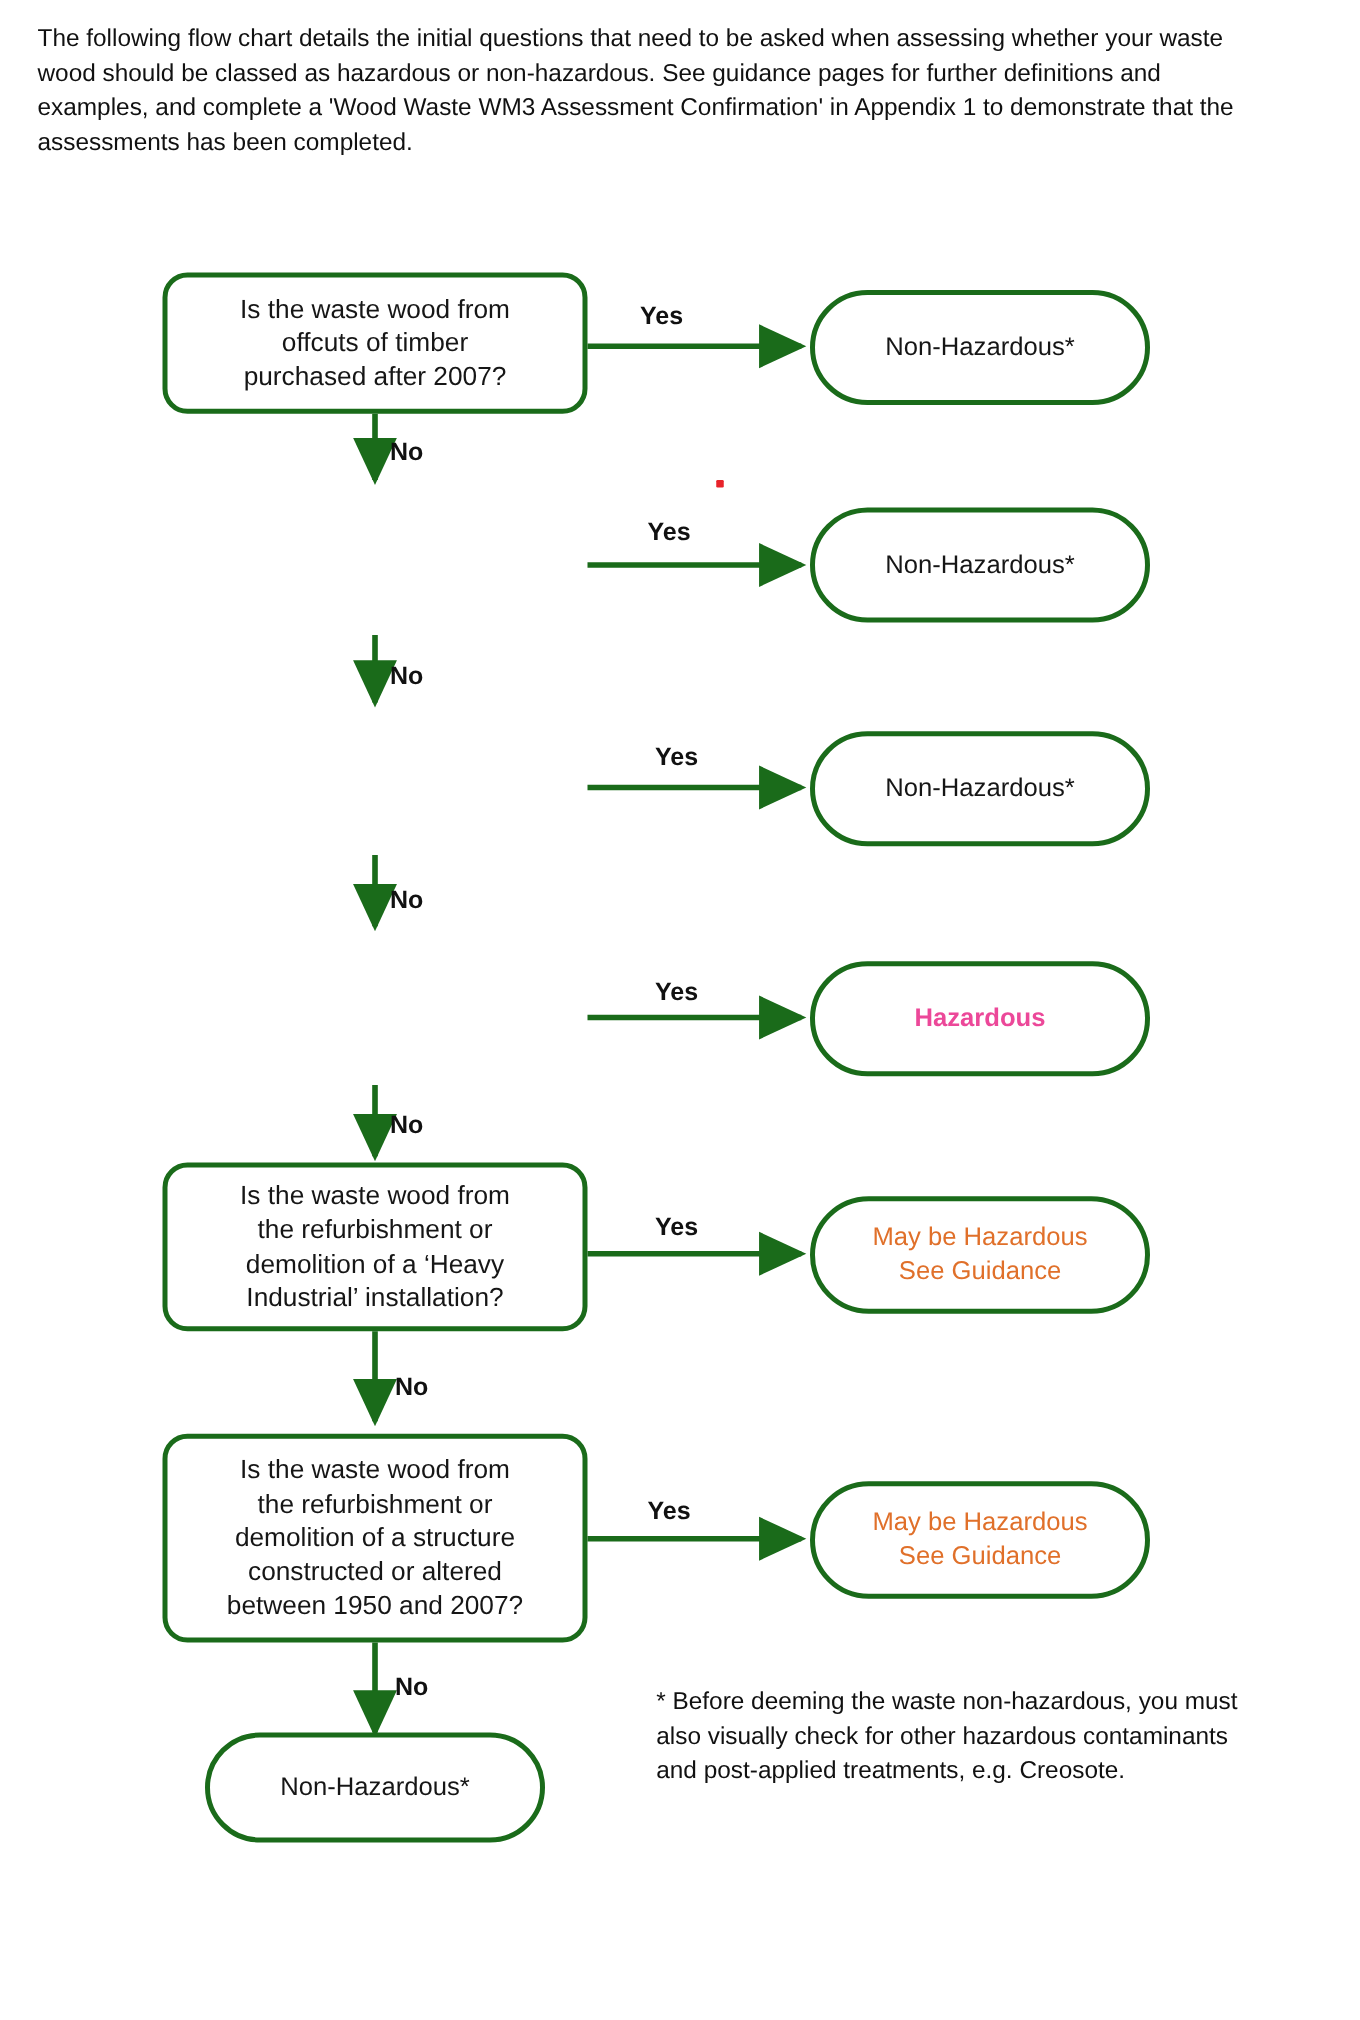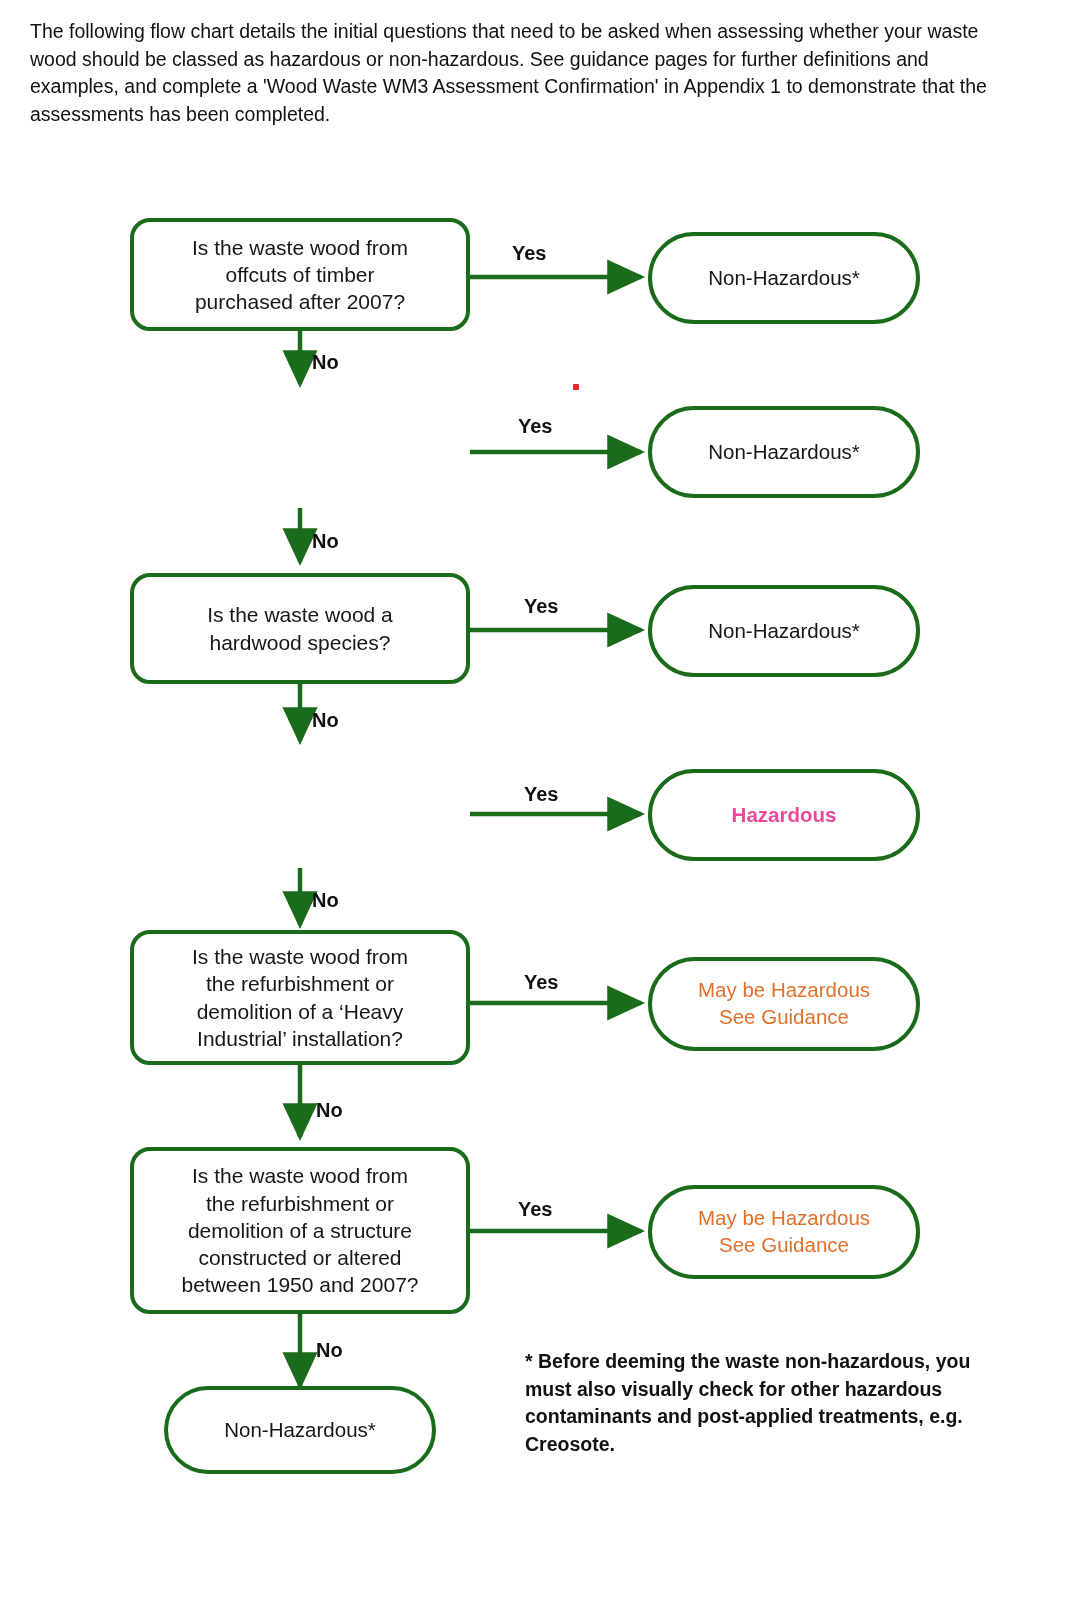--- a/index.html
+++ b/index.html
@@ -93,21 +93,21 @@
     line-height: 1;
   }
 
   
   #footnote {
     position: absolute;
     left: 525px;
     top: 1348px;
     width: 490px;
     font-size: 19.5px;
-    font-weight: bold;
+    font-weight: normal;
     line-height: 1.42;
     color: #111111;
   }
 
   
   #stray-dot {
     position: absolute;
     left: 573px;
     top: 384px;
     width: 6px;
@@ -156,24 +156,20 @@
 
   <div id="stray-dot"></div>
 
   <div class="node decision" style="left:130px; top:218px; width:340px; height:113px;">
     <span class="node-text">Is the waste wood from
 offcuts of timber
 purchased after 2007?</span>
   </div>
 
 
-  <div class="node decision" style="left:130px; top:573px; width:340px; height:111px;">
-    <span class="node-text">Is the waste wood a
-hardwood species?</span>
-  </div>
 
 
   <div class="node decision" style="left:130px; top:930px; width:340px; height:135px;">
     <span class="node-text">Is the waste wood from
 the refurbishment or
 demolition of a ‘Heavy
 Industrial’ installation?</span>
   </div>
 
   <div class="node decision" style="left:130px; top:1147px; width:340px; height:167px;">

